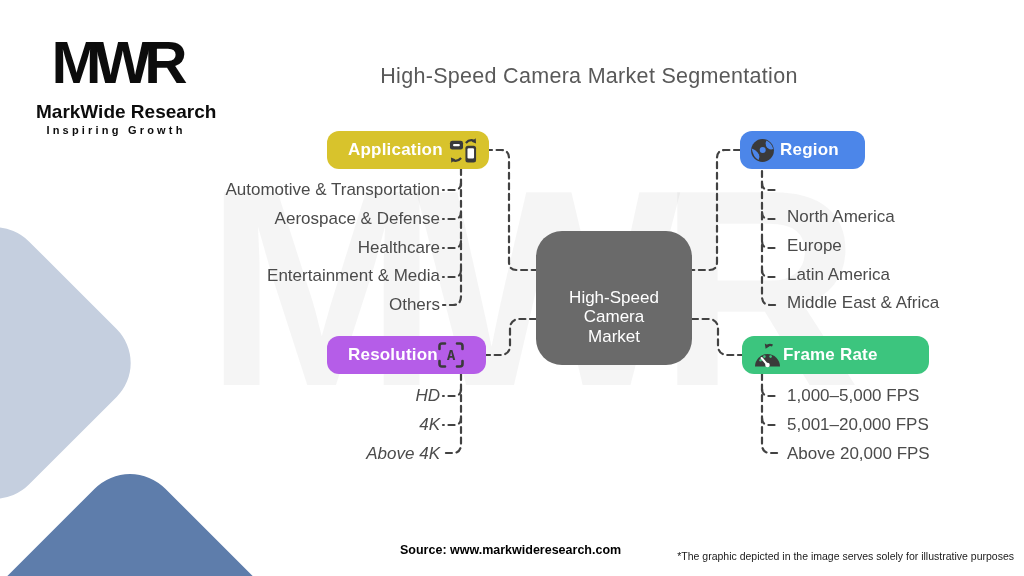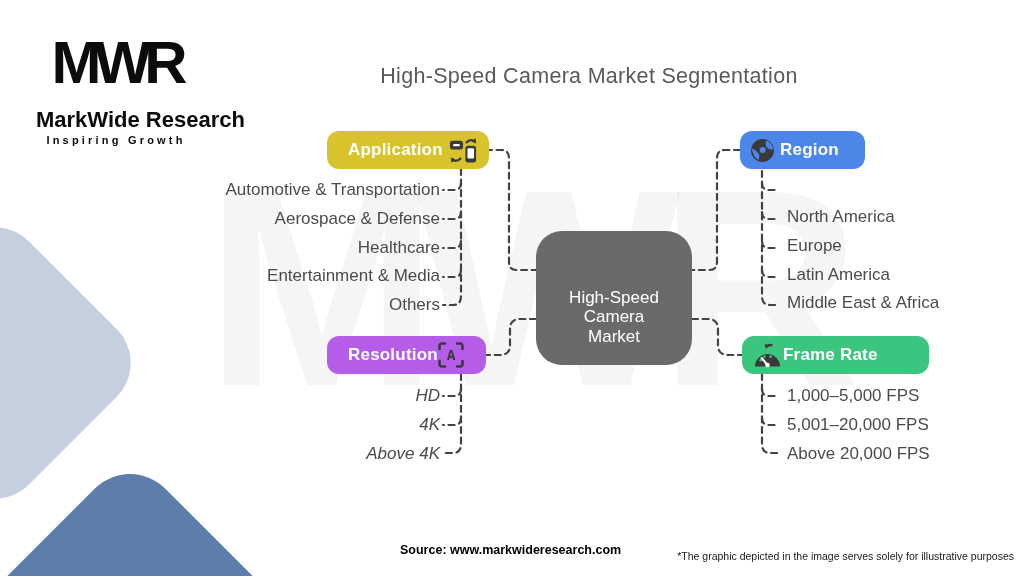--- a/index.html
+++ b/index.html
@@ -14,21 +14,21 @@
     color:rgba(110,110,110,0.07);user-select:none;
   }
   .shape{position:absolute;z-index:0;}
   .shape-light{left:-115px;top:253px;width:220px;height:220px;border-radius:48px;
     background:#c5cfdf;transform:rotate(45deg);}
   .shape-dark{left:15px;top:501px;width:230px;height:230px;border-radius:50px;
     background:#5e7dab;transform:rotate(45deg);}
   
   .logo{position:absolute;left:36px;top:34px;z-index:3;color:#0c0c0c;width:160px;text-align:center;}
   .logo-mark{font-size:60px;font-weight:bold;line-height:0.95;letter-spacing:-7px;}
-  .logo-name{font-size:22px;font-weight:bold;margin-top:16px;white-space:nowrap;text-align:right;}
+  .logo-name{font-size:19px;font-weight:bold;margin-top:10px;white-space:nowrap;text-align:right;}
   .logo-tag{font-size:11px;font-weight:bold;letter-spacing:3.2px;margin-top:1px;white-space:nowrap;}
   
   .title{position:absolute;left:301px;top:64px;width:576px;z-index:3;
     text-align:center;font-size:21.5px;font-weight:500;color:#595959;letter-spacing:0.3px;}
   
   svg.connectors{position:absolute;left:0;top:0;z-index:2;}
   svg.connectors path{fill:none;stroke:#424242;stroke-width:2.2;stroke-dasharray:6 4.6;stroke-linecap:round;}
   
   .center-node{
     position:absolute;left:536px;top:231px;width:156px;height:134px;z-index:3;

